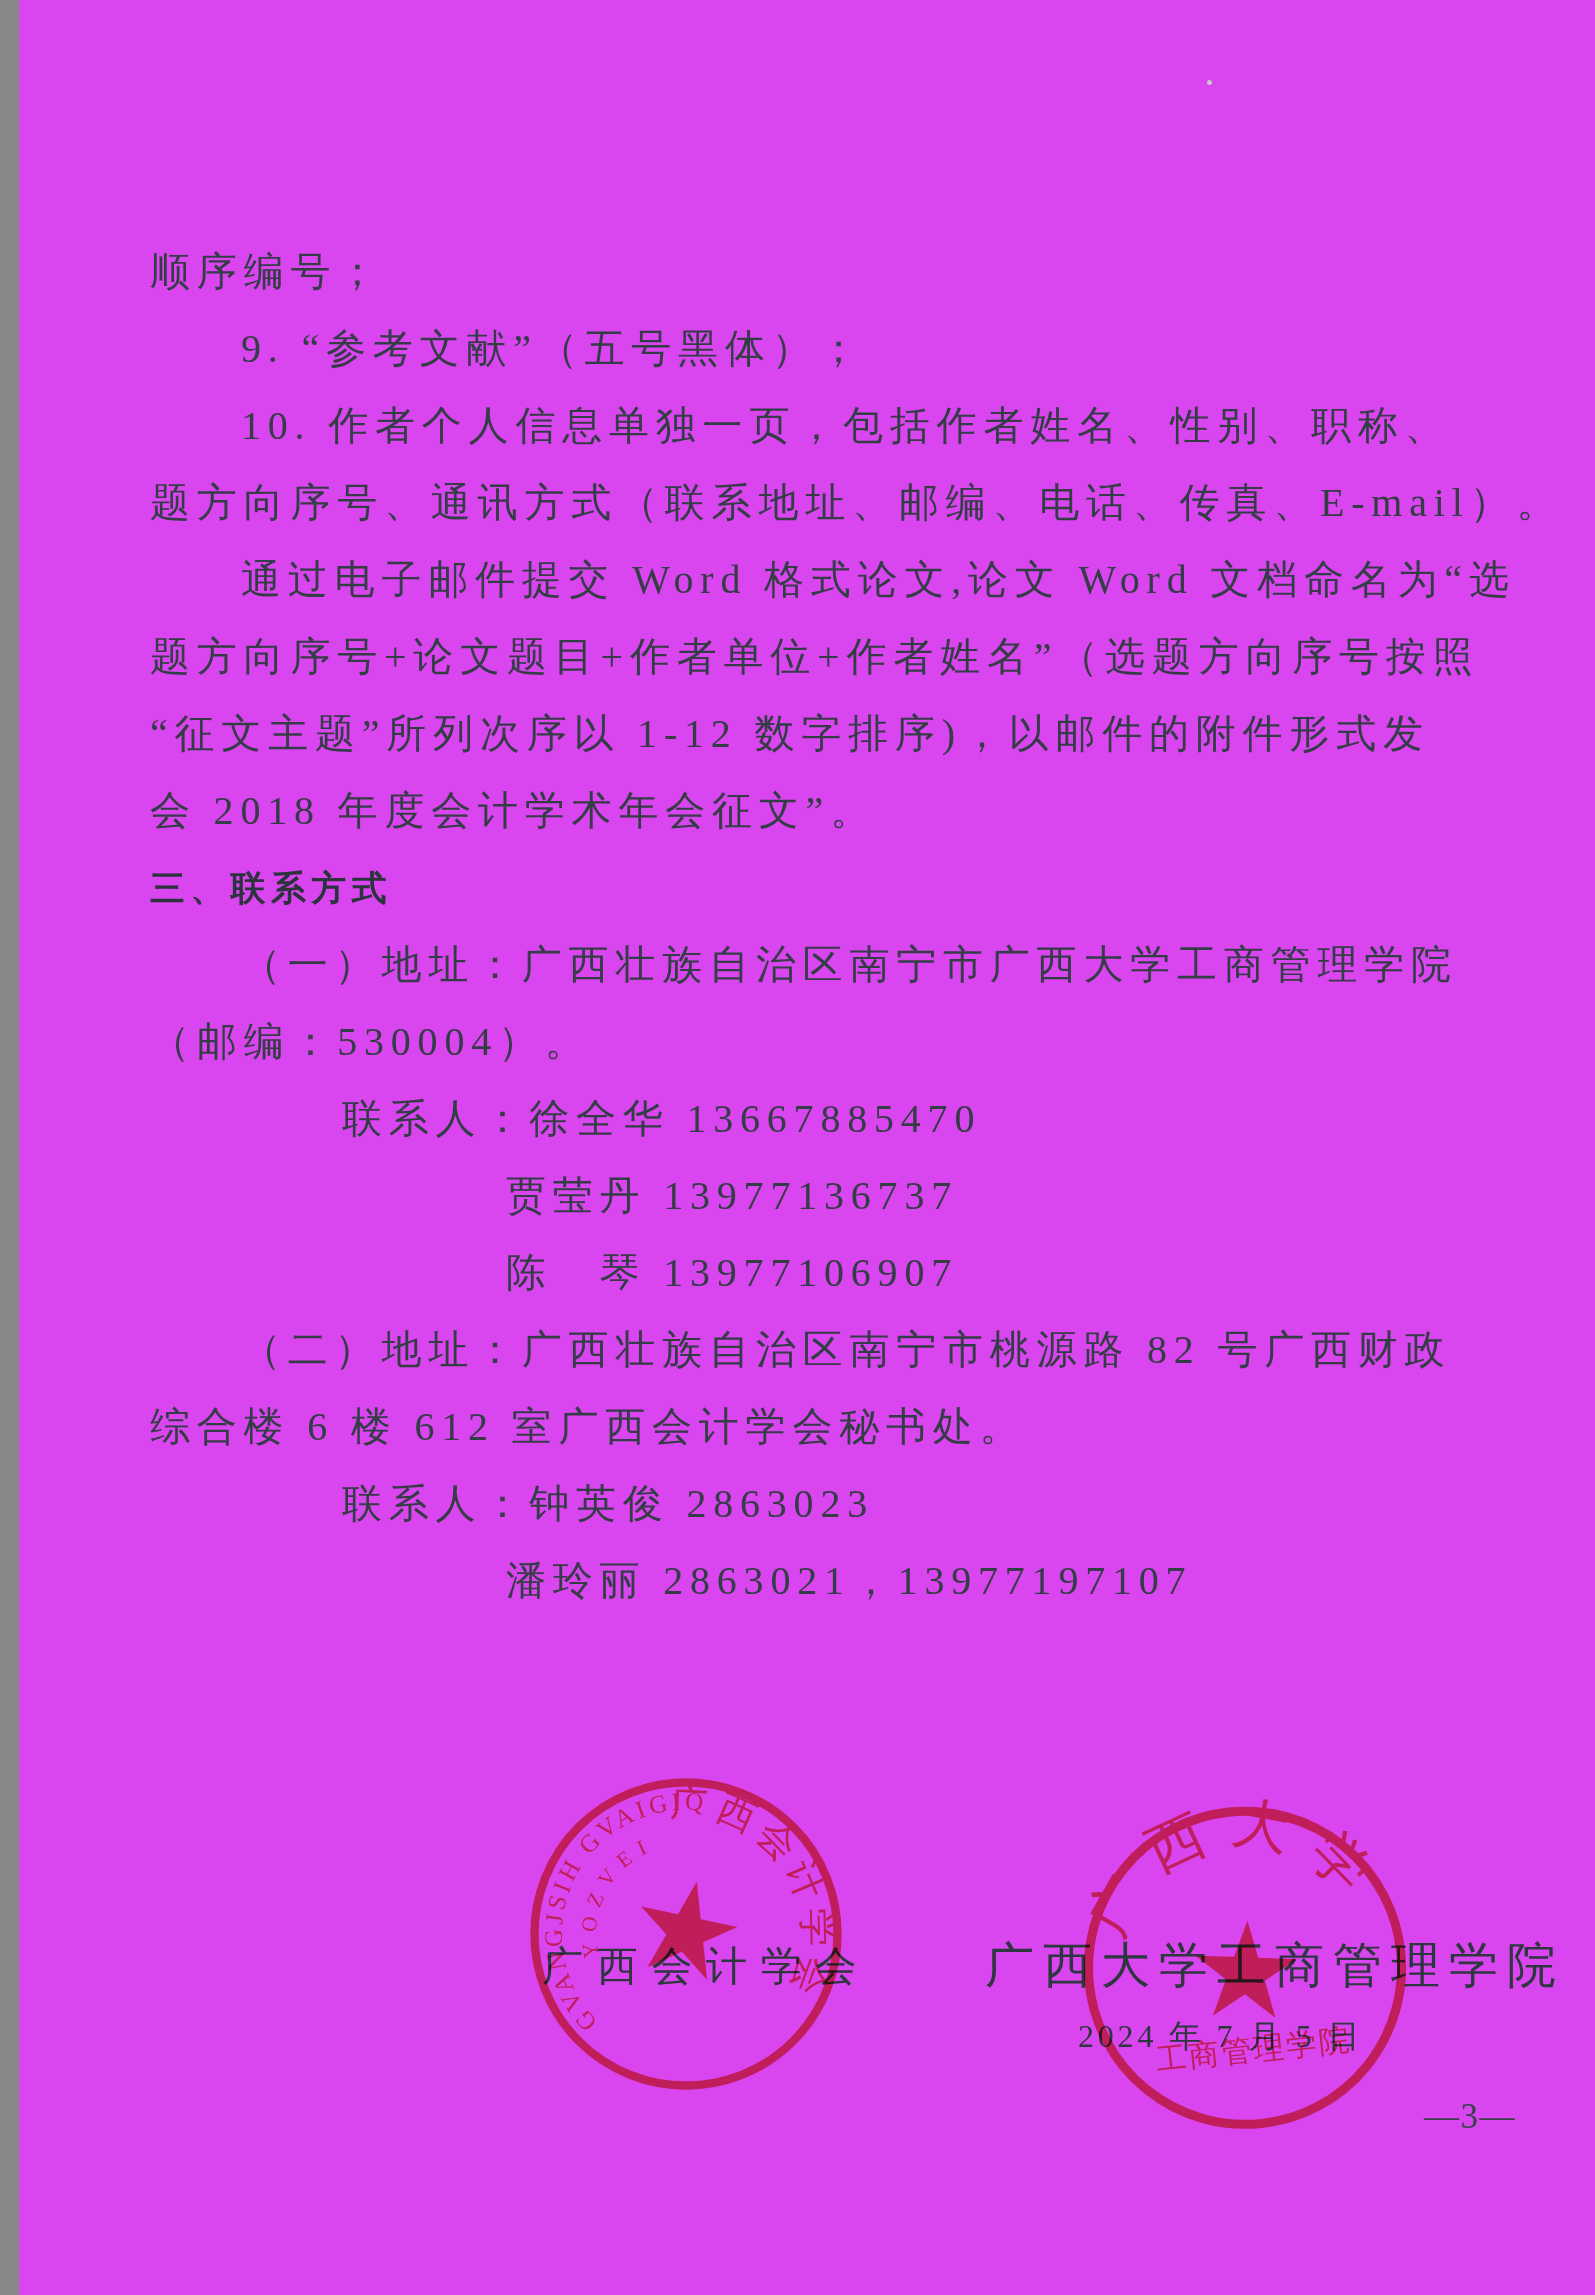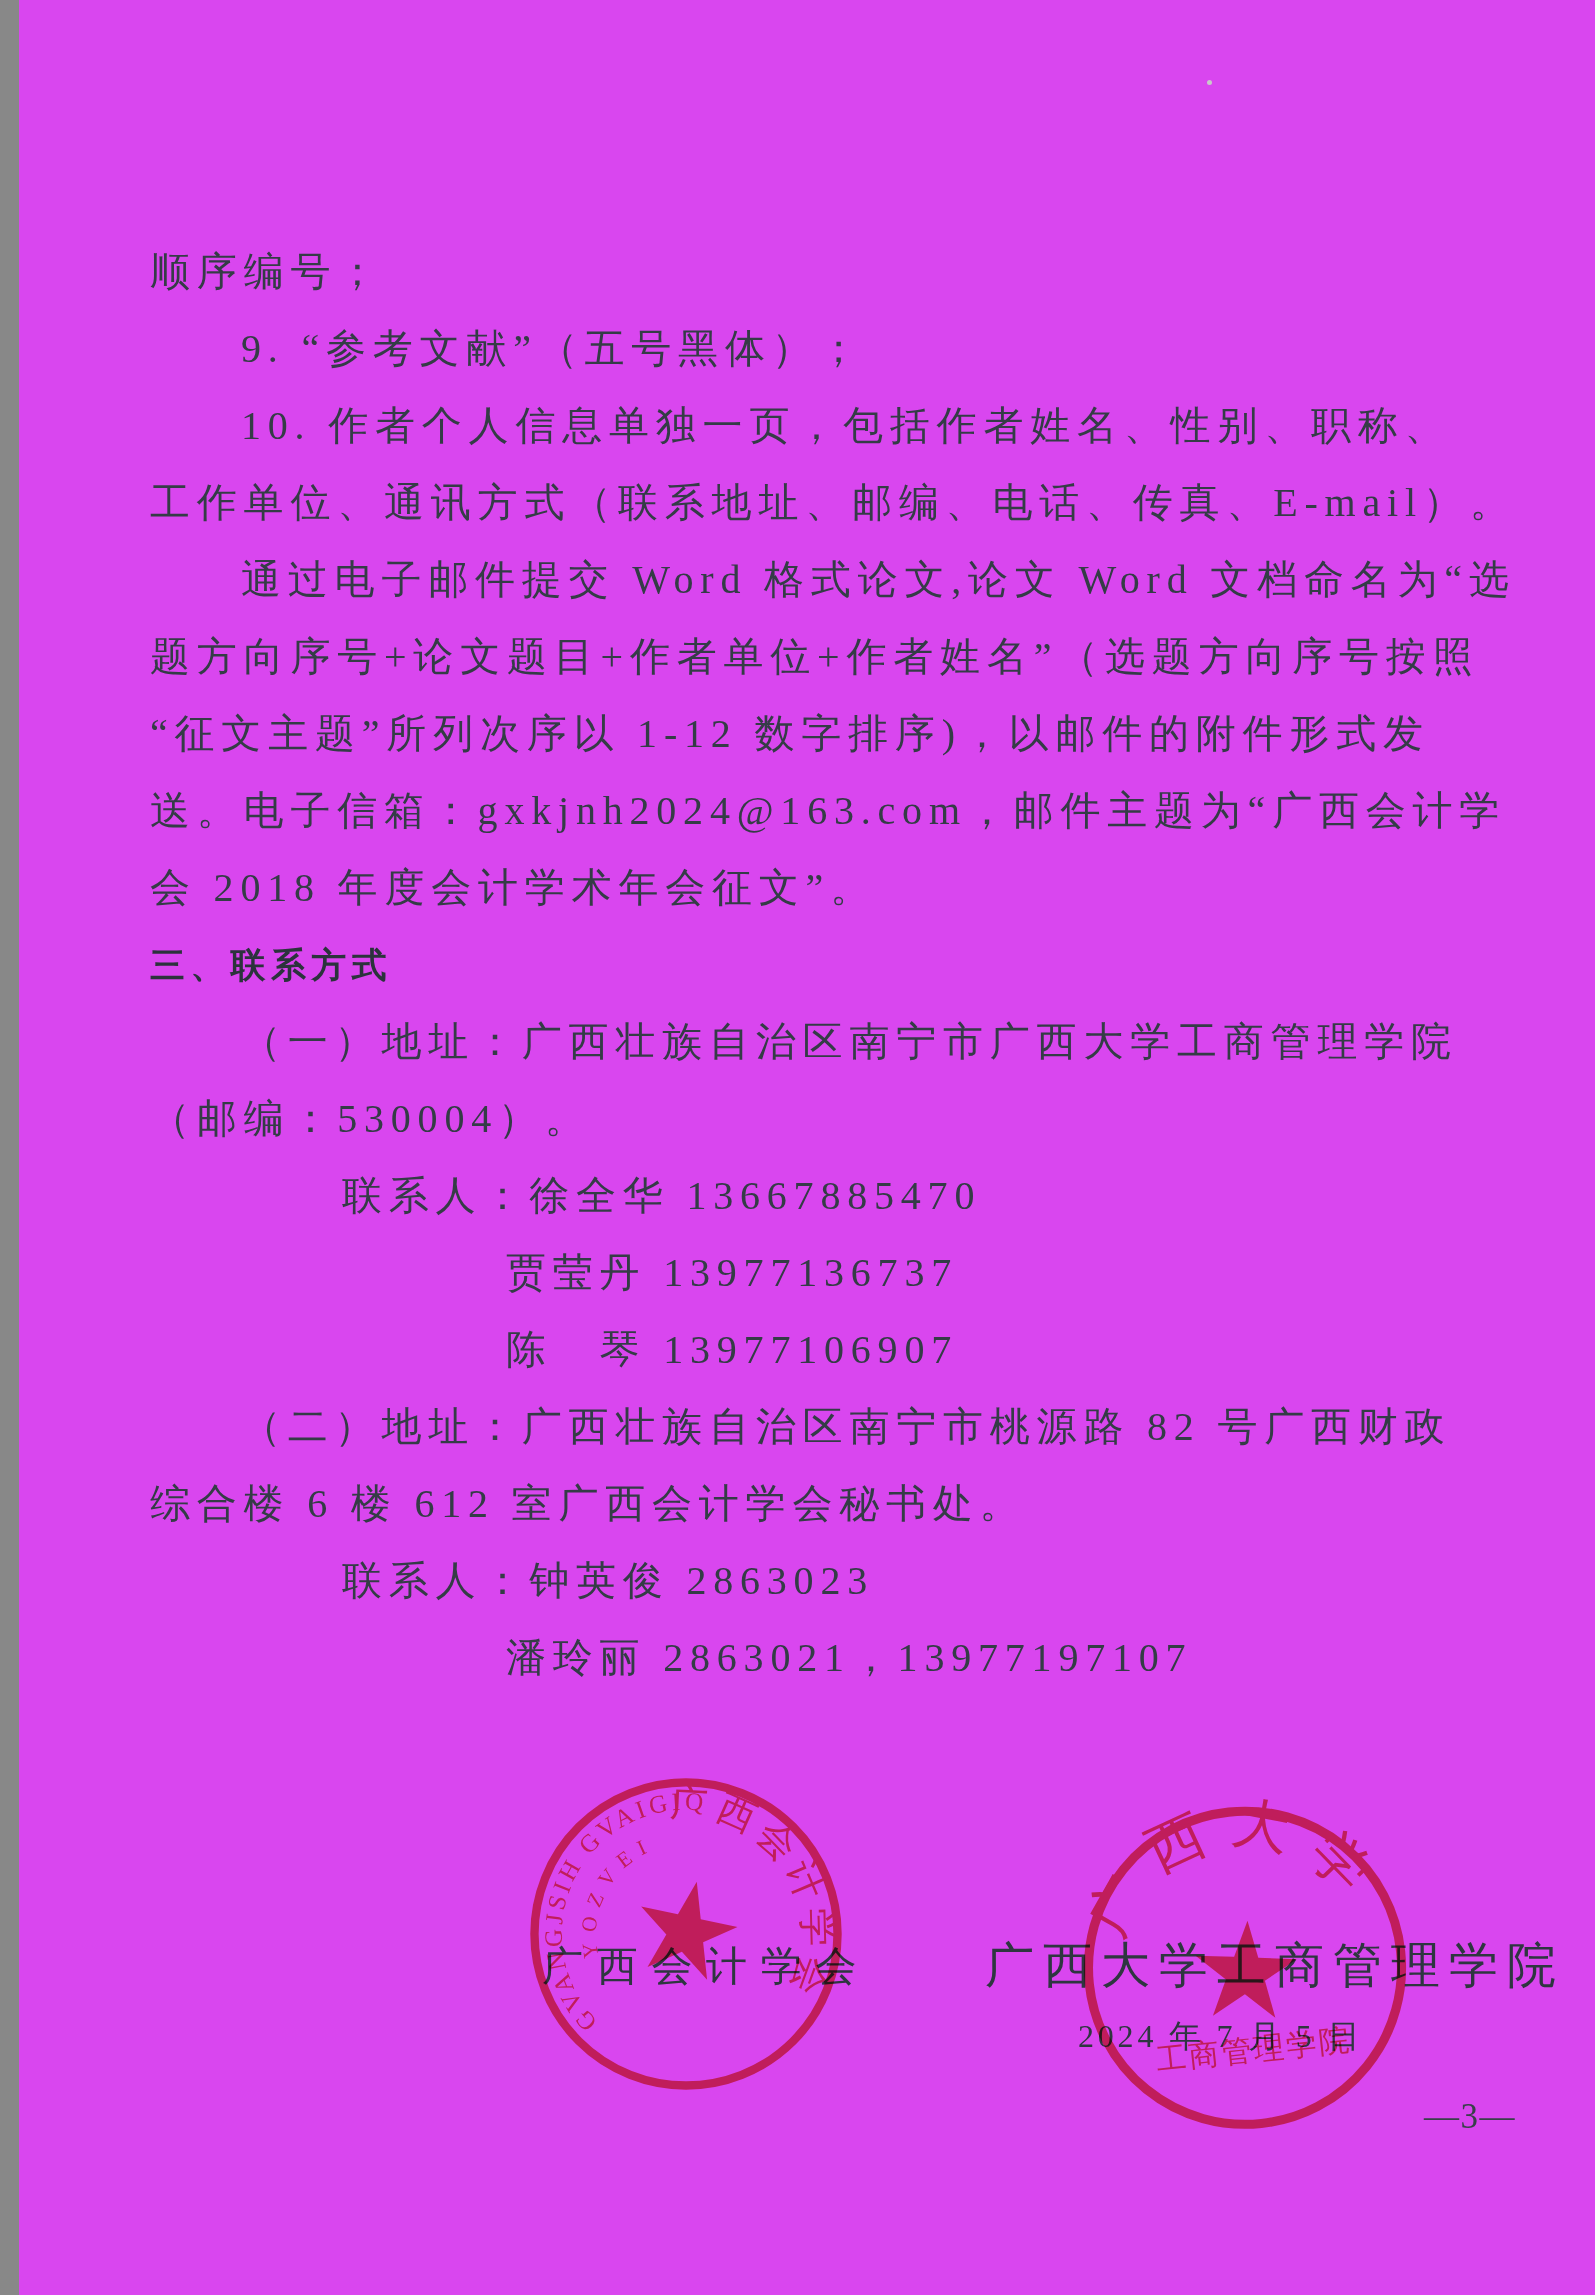--- a/index.html
+++ b/index.html
@@ -63,25 +63,24 @@
 <body>
 
 <div class="page">
 
   <div class="speck"></div>
 
   <div class="doc-lines">
       <div class="line ind-none">顺序编号；</div>
       <div class="line ind-para">9. “参考文献”（五号黑体）；</div>
       <div class="line ind-para">10. 作者个人信息单独一页，包括作者姓名、性别、职称、</div>
-      <div class="line ind-none">工作单位、通讯方式（联系地址、邮编、电话、传真、E-mail）。</div>
+      <div class="line ind-none">题方向序号、通讯方式（联系地址、邮编、电话、传真、E-mail）。</div>
       <div class="line ind-para">通过电子邮件提交 Word 格式论文,论文 Word 文档命名为“选</div>
       <div class="line ind-none">题方向序号+论文题目+作者单位+作者姓名”（选题方向序号按照</div>
       <div class="line ind-none">“征文主题”所列次序以 1-12 数字排序)，以邮件的附件形式发</div>
-      <div class="line ind-none">送。电子信箱：gxkjnh2024@163.com，邮件主题为“广西会计学</div>
       <div class="line ind-none">会 2018 年度会计学术年会征文”。</div>
       <div class="line ind-none heading">三、联系方式</div>
       <div class="line ind-para">（一）地址：广西壮族自治区南宁市广西大学工商管理学院</div>
       <div class="line ind-none">（邮编：530004）。</div>
       <div class="line ind-contact">联系人：徐全华 13667885470</div>
       <div class="line ind-name">贾莹丹 13977136737</div>
       <div class="line ind-name">陈　琴 13977106907</div>
       <div class="line ind-para">（二）地址：广西壮族自治区南宁市桃源路 82 号广西财政</div>
       <div class="line ind-none">综合楼 6 楼 612 室广西会计学会秘书处。</div>
       <div class="line ind-contact">联系人：钟英俊 2863023</div>

